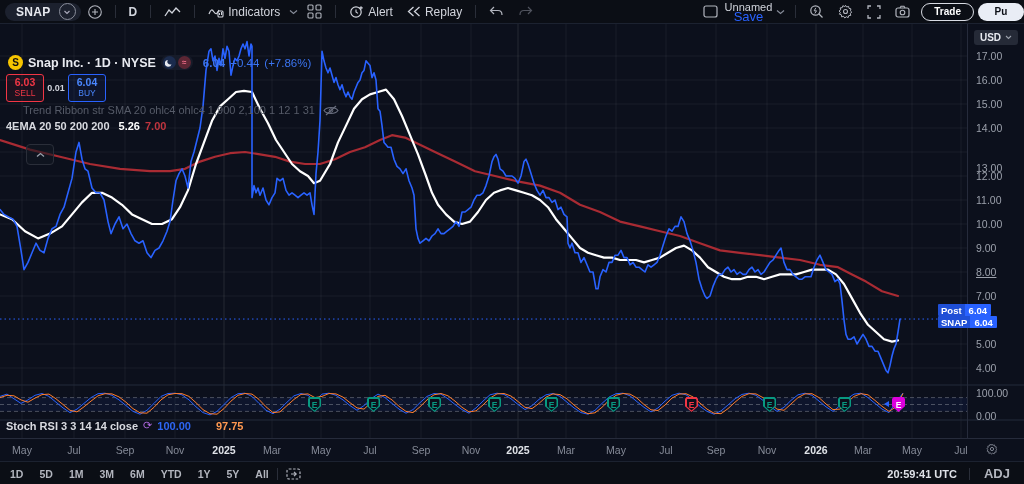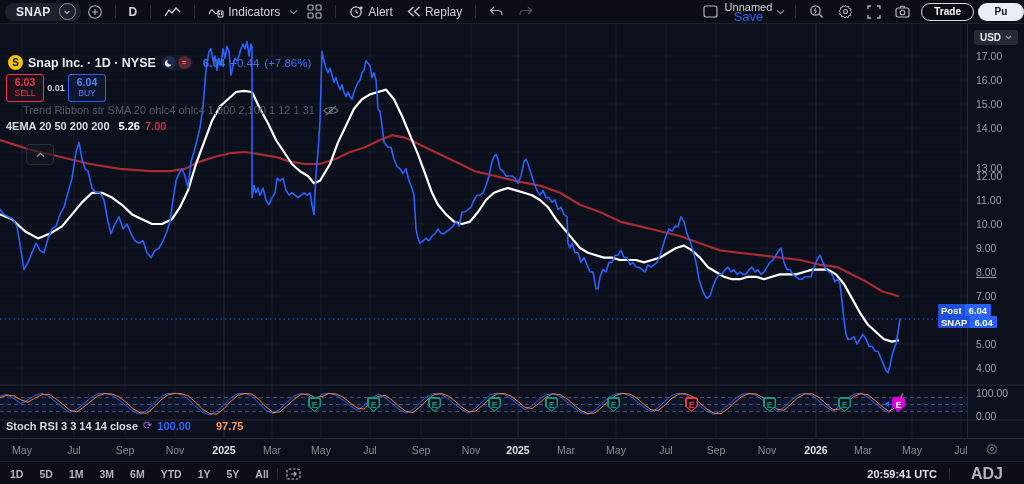--- a/index.html
+++ b/index.html
@@ -74,21 +74,21 @@
       font-size:8.5px;font-weight:bold;}
   
   #timeaxis{position:absolute;left:0;top:438px;width:1024px;height:23px;border-top:1px solid #262b3b;background:#0c101c;z-index:12;}
   .ttick{position:absolute;top:5px;transform:translateX(-50%);font-size:10.5px;color:#868b98;}
   .ttick.yr{color:#dfe2e8;font-weight:bold;}
   
   #bottombar{position:absolute;left:0;top:461px;width:1024px;height:23px;background:#0b0e15;
       border-top:1px solid #1c2230;display:flex;align-items:center;z-index:40;font-size:11px;}
   .rng{padding:0 8px;color:#b2b5be;cursor:pointer;font-weight:bold;font-size:10.5px;}
   #clock{margin-left:auto;color:#dfe2e8;font-weight:bold;font-size:11px;cursor:pointer;}
-  #adj{color:#b2b5be;font-weight:bold;font-size:16px;margin:0 21px;cursor:pointer;}
+  #adj{color:#b2b5be;font-weight:bold;font-size:13px;margin:0 14px;cursor:pointer;}
   .vline-sep{width:1px;height:12px;background:#2a2e39;}
   #axgear{position:absolute;left:986px;top:443px;color:#868b98;font-size:11px;cursor:pointer;z-index:14;}
 </style>
 </head>
 <body>
 
 <div id="app">
 
   <div id="topbar">
     <div class="tb-group">

